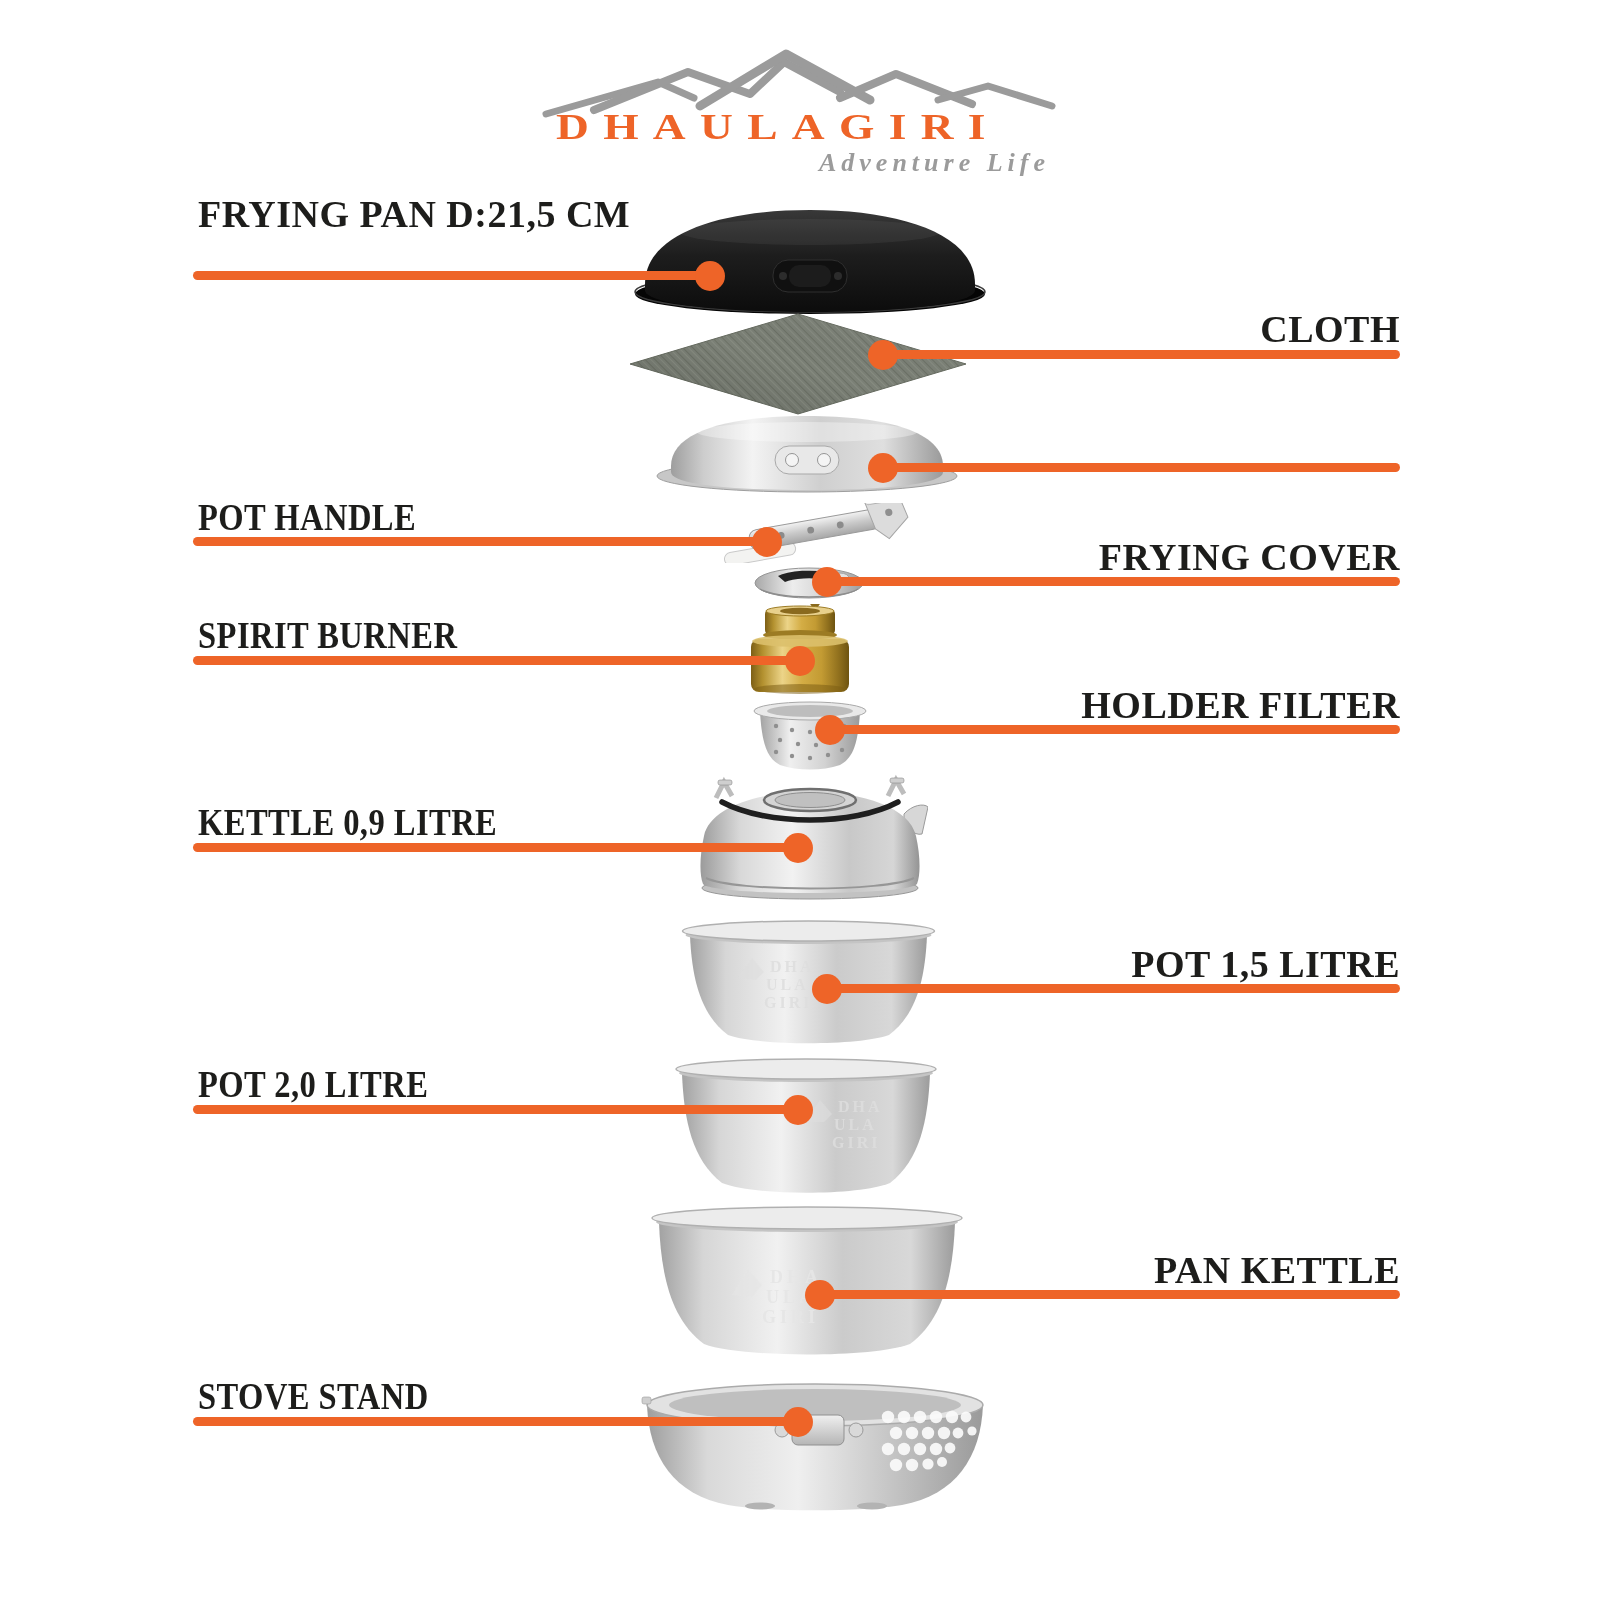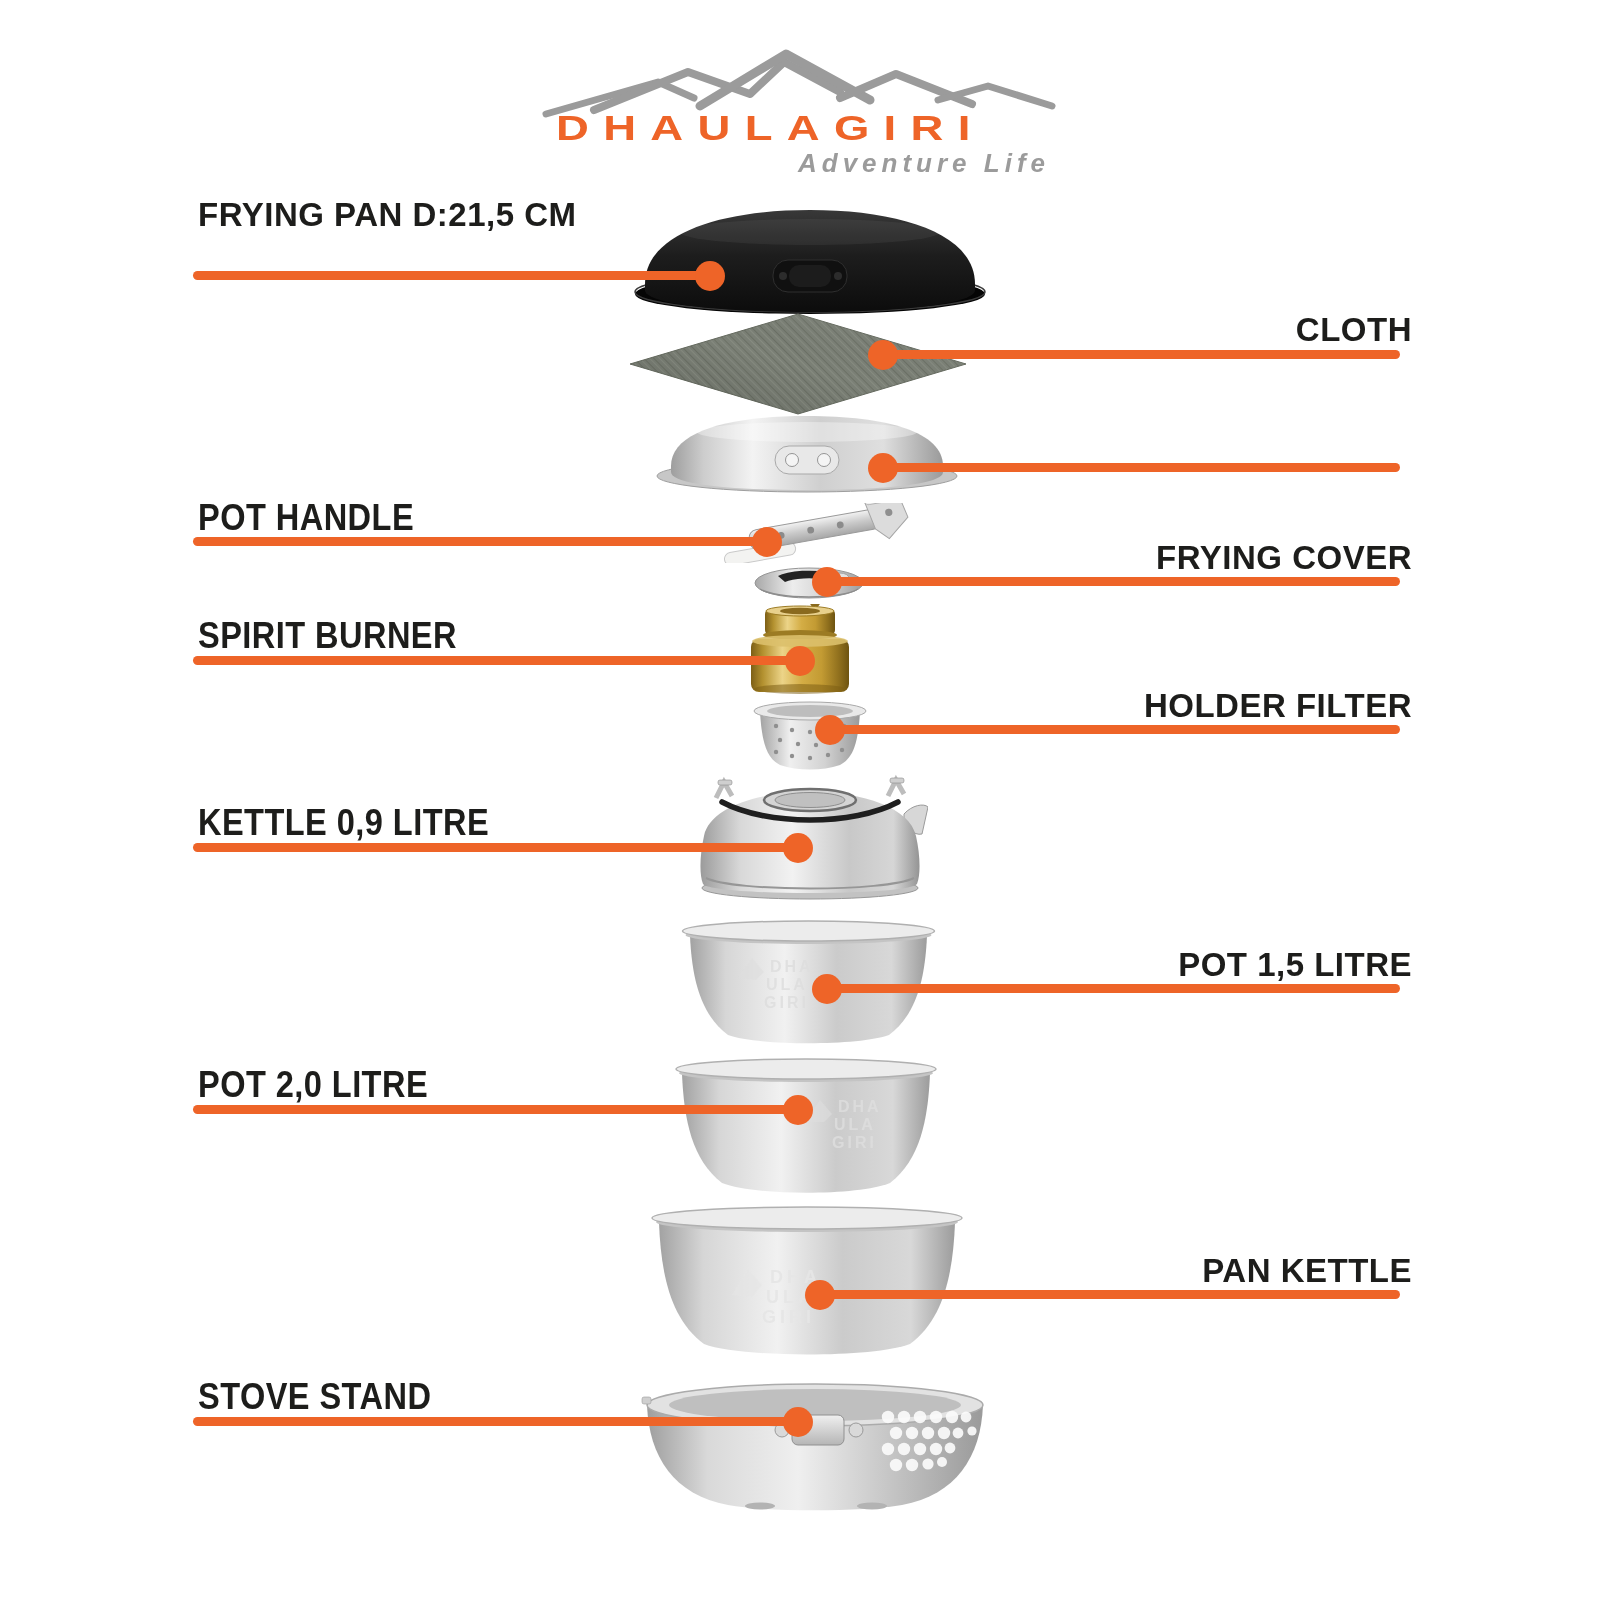--- a/index.html
+++ b/index.html
@@ -1,38 +1,38 @@
 <!DOCTYPE html>
 <html><head>
 <meta charset="utf-8">
 <style>
   html,body{margin:0;padding:0;background:#ffffff;}
   .canvas{
     position:relative;width:1600px;height:1600px;background:#ffffff;overflow:hidden;
-    font-family:Liberation Sans, sans-serif;
+    font-family:Liberation Serif, serif;
     --accent:#EE6428;--ink:#1d1d1b;--gray:#9b9b9b;
   }
   
   .logo{position:absolute;left:540px;top:48px;width:520px;height:140px;}
   .mountains{position:absolute;left:0;top:0;}
   .brand-name{
     position:absolute;left:16px;top:60px;color:var(--accent);
     font-size:35px;font-weight:800;letter-spacing:11px;white-space:nowrap;
     transform:scaleX(1.3);transform-origin:left center;
   }
   .brand-tagline{
     position:absolute;right:10px;top:100px;color:var(--gray);
     font-size:26px;font-style:italic;font-weight:600;letter-spacing:5px;white-space:nowrap;
   }
   
   .item{position:absolute;}
   
-  .label{position:absolute;color:var(--ink);font-weight:700;font-size:33px;
+  .label{position:absolute;color:var(--ink);font-weight:700;font-size:38px;
          letter-spacing:.5px;line-height:37px;white-space:nowrap;}
-  .label.rt{right:188px;text-align:right;}
+  .label.rt{right:200px;text-align:right;}
   .label.cond{font-size:37px;transform:scaleX(.88);transform-origin:left bottom;}
   .leader{position:absolute;height:9px;background:var(--accent);border-radius:5px;}
   .leader .dot{position:absolute;width:30px;height:30px;border-radius:50%;
                background:var(--accent);top:50%;transform:translateY(-50%);}
   .leader.toR .dot{right:-15px;}
   .leader.toL .dot{left:-15px;}
 </style>
 </head>
 <body>
 

